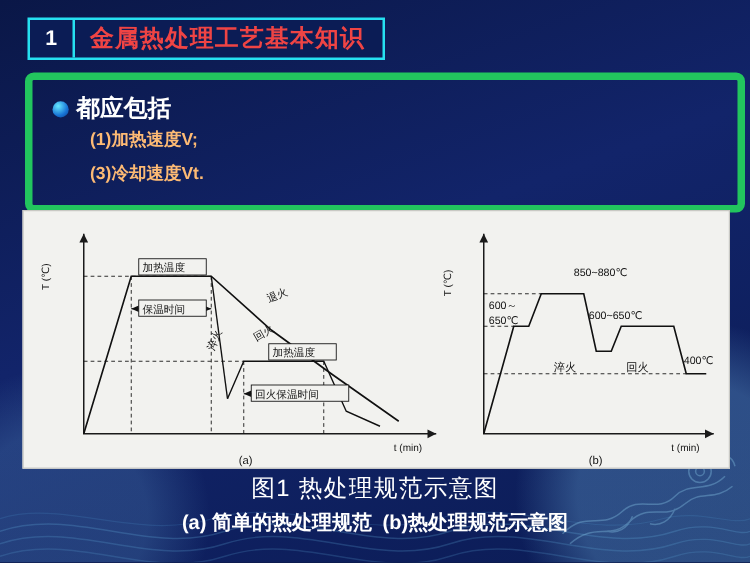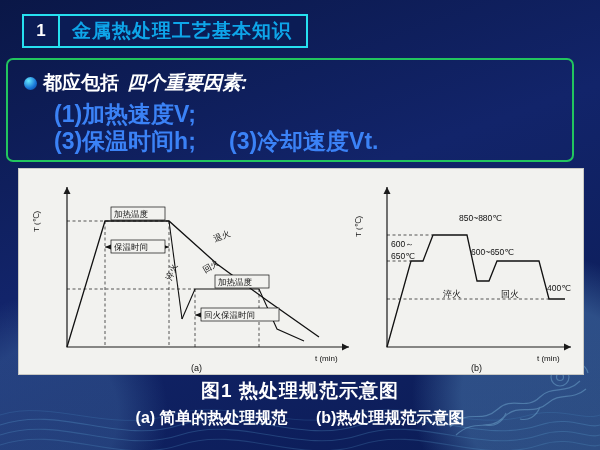--- a/index.html
+++ b/index.html
@@ -30,59 +30,59 @@
     background:#0b1c55;
     height:30px;
   }
   .title-num{
     width:34px;display:flex;align-items:center;justify-content:center;
     color:#ffffff;font-size:17px;font-weight:bold;
     border-right:2px solid #26e0f0;
   }
   .title-text{
     display:flex;align-items:center;padding:0 14px 0 12px;
-    color:#0ea5e9;font-size:19px;font-weight:bold;letter-spacing:1px;
+    color:#ef4444;font-size:19px;font-weight:bold;letter-spacing:1px;
   }
 
   
   .bullet-box{
-    position:absolute;left:6px;top:58px;width:564px;height:100px;
-    border:2px solid #22c55e;border-radius:7px;
+    position:absolute;left:20px;top:58px;width:564px;height:100px;
+    border:6px solid #22c55e;border-radius:7px;
     background:transparent;
   }
   .bullet-line1{
     position:absolute;left:16px;top:10px;display:flex;align-items:center;
   }
   .dot{
     width:13px;height:13px;border-radius:50%;
     background:radial-gradient(circle at 35% 30%,#66e9ff 0%,#1773d6 60%,#0b3e8c 100%);
     margin-right:6px;flex:0 0 auto;
   }
   .b1-a{color:#ffffff;font-size:19px;font-weight:bold;}
   .b1-b{color:#ffffff;font-size:19px;font-weight:bold;font-style:italic;margin-left:8px;}
   .bullet-line2,.bullet-line3{
-    position:absolute;left:46px;color:#3b82f6;font-size:23px;font-weight:bold;
+    position:absolute;left:46px;color:#fdba74;font-size:14px;font-weight:bold;
     display:flex;
   }
   .bullet-line2{top:39px;}
   .bullet-line3{top:66px;}
   .col1{width:175px;}
   .col2{}
 
   
   .figure{
     position:absolute;left:18px;top:168px;width:564px;height:205px;
     background:#f2f2ef;border:1px solid #c9c9c4;
   }
   .figcap{
     position:absolute;left:0;right:0;top:378px;text-align:center;
   }
-  .figcap .cap1{color:#ffffff;font-size:19px;font-weight:bold;letter-spacing:1px;}
+  .figcap .cap1{color:#ffffff;font-size:19px;font-weight:normal;letter-spacing:1px;}
   .figcap .cap2{color:#ffffff;font-size:16px;font-weight:bold;margin-top:4px;}
-  .cap2 span{margin:0 12px;}
+  .cap2 span{margin:0 2px;}
   svg{display:block;}
   text{font-family:"Liberation Sans","DejaVu Sans",sans-serif;}
 </style>
 </head>
 <body>
 
 <div class="bg-wrap">
   <svg class="waves" viewBox="0 0 600 95" preserveAspectRatio="none">
     <path d="M0,70 C60,50 120,90 180,70 C240,50 300,90 360,70 C420,50 480,90 540,70 C570,60 590,75 600,70" fill="none" stroke="#5fa8d8" stroke-width="1.1" opacity="0.5"></path>
     <path d="M0,80 C60,60 120,100 180,80 C240,60 300,100 360,80 C420,60 480,100 540,80 C570,70 590,85 600,80" fill="none" stroke="#5fa8d8" stroke-width="1.1" opacity="0.45"></path>
@@ -105,27 +105,25 @@
 
 <div class="title-bar">
   <div class="title-num">1</div>
   <div class="title-text">金属热处理工艺基本知识</div>
 </div>
 
 <div class="bullet-box">
   <div class="bullet-line1">
     <span class="dot"></span>
     <span class="b1-a">都应包括</span>
-    <span class="b1-b">四个重要因素:</span>
   </div>
   <div class="bullet-line2">
     <span class="col1">(1)加热速度V;</span>
   </div>
   <div class="bullet-line3">
-    <span class="col1">(3)保温时间h;</span>
     <span class="col2">(3)冷却速度Vt.</span>
   </div>
 </div>
 
 <div class="figure">
   <svg width="564" height="205" viewBox="0 0 564 205">
 
     <g>
 
       <path d="M48,18 L48,178 L330,178" fill="none" stroke="#1a1a1a" stroke-width="1.2"></path>

